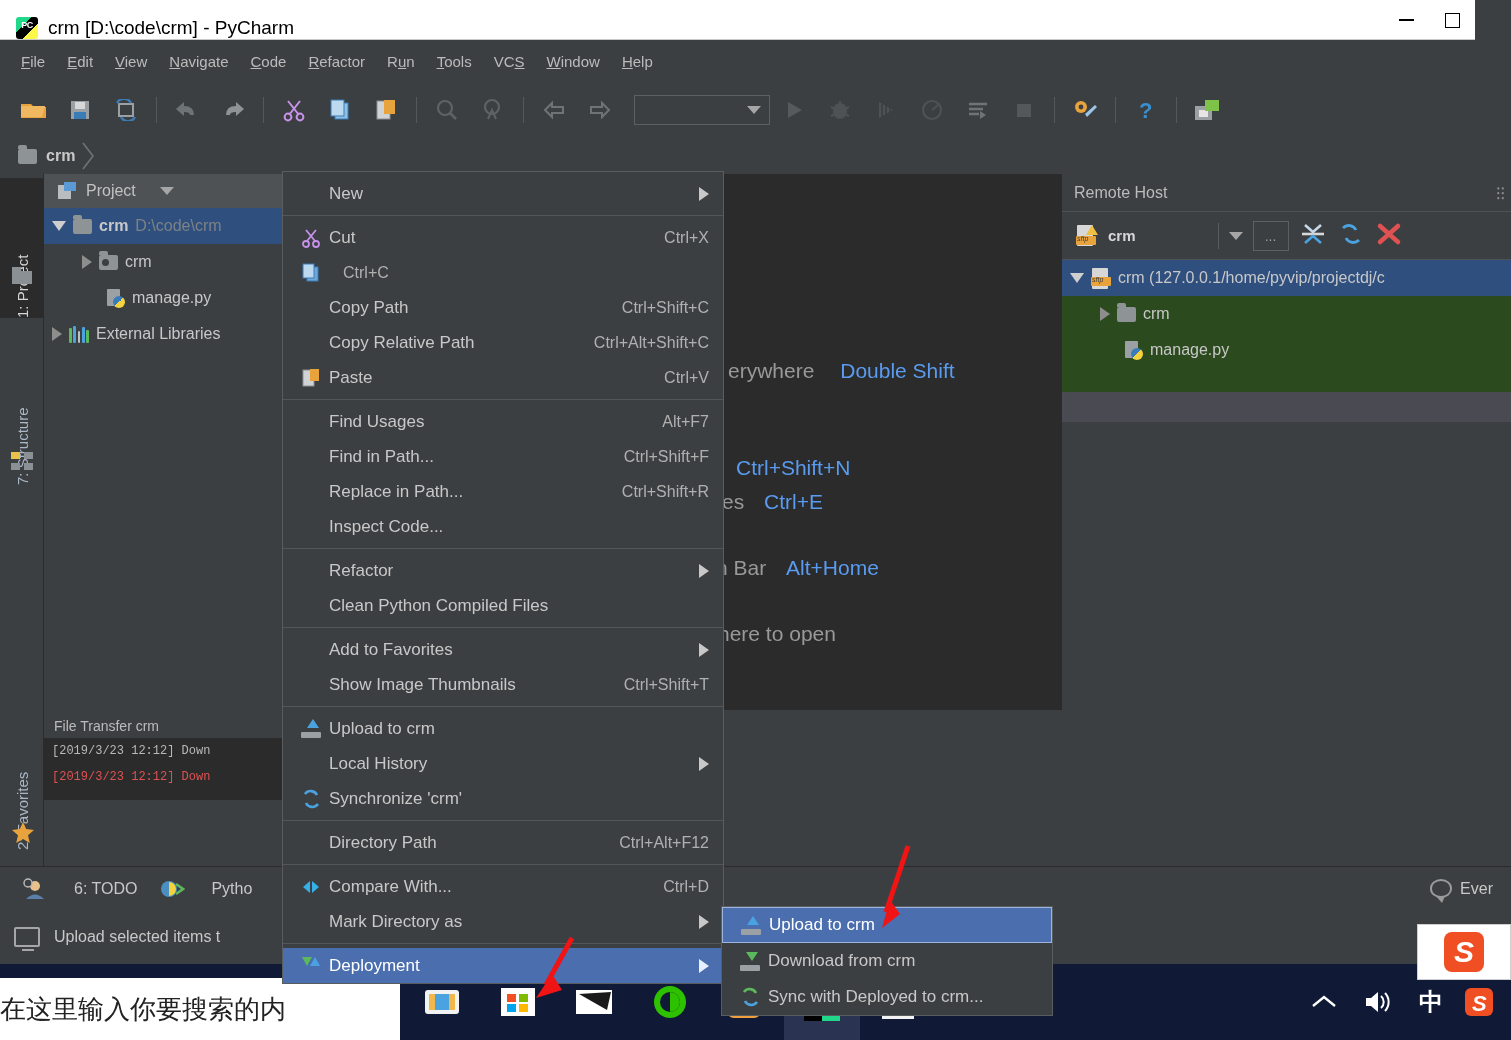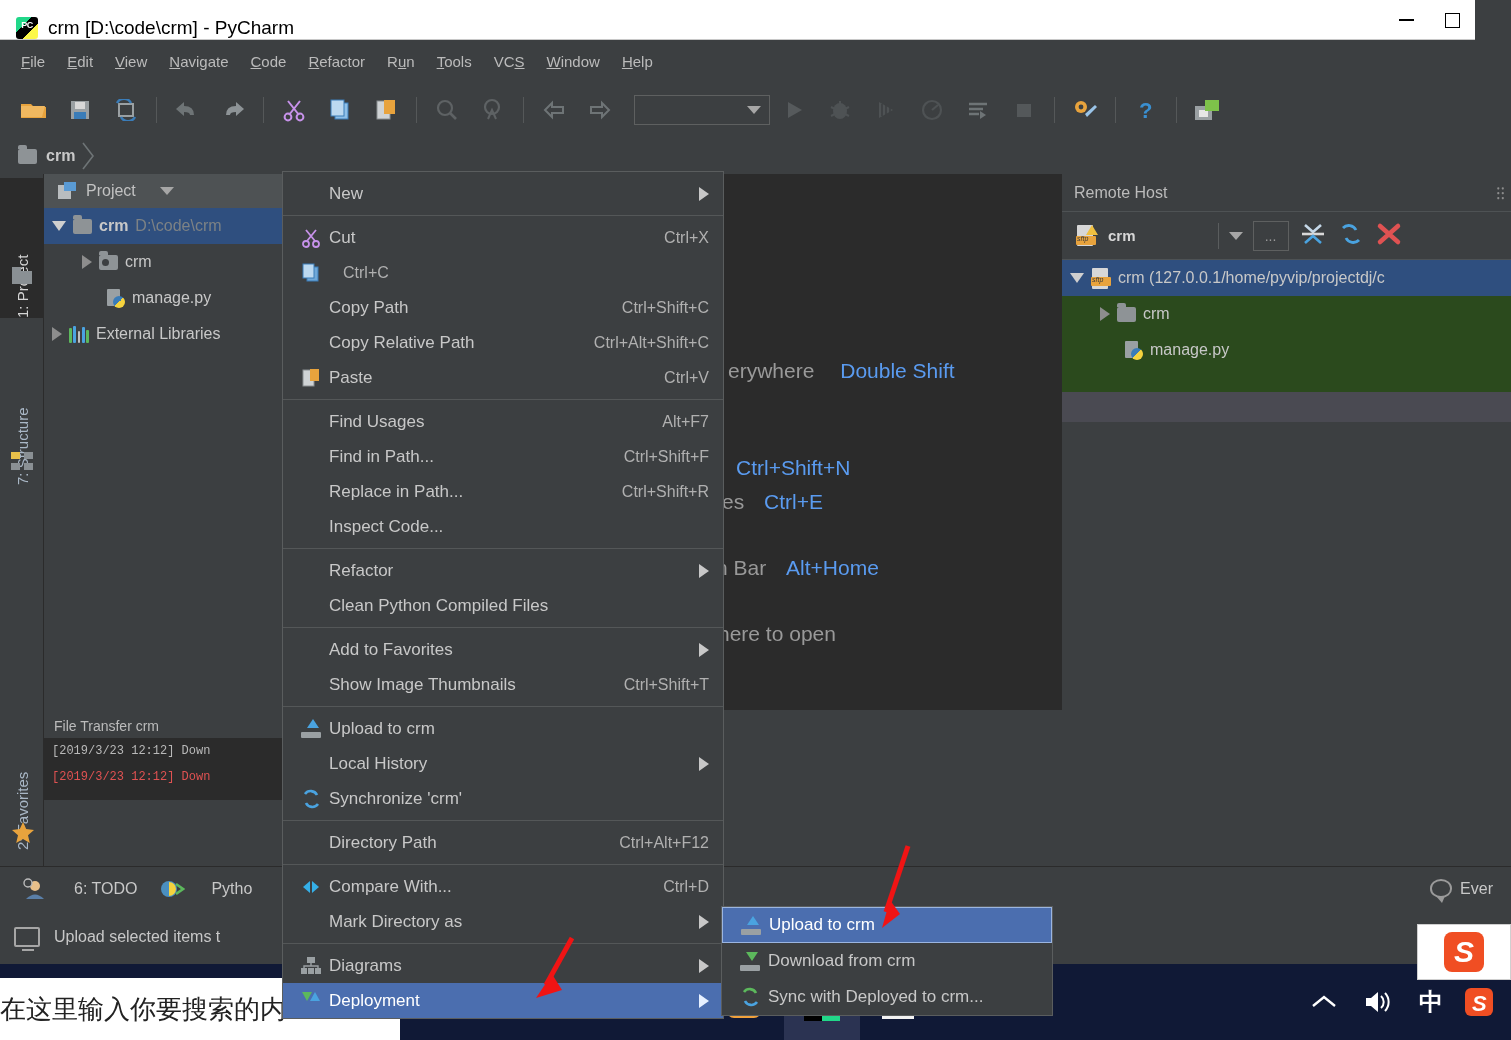--- a/index.html
+++ b/index.html
@@ -694,33 +694,20 @@
     <span class="lab">Compare With...</span>
     <span class="sc">Ctrl+D</span>
   </div>
   <div class="cmi">
     <span class="ic"></span>
     <span class="lab">Mark Directory as</span>
     <span class="sub"></span>
   </div>
   <div class="cmsep"></div>
 
-  <div class="cmi">
-    <span class="ic">
-      <svg width="20" height="18">
-          <rect x="6" y="0" width="8" height="6" fill="#9aa0a3"></rect>
-          <rect x="0" y="11" width="6" height="6" fill="#9aa0a3"></rect>
-          <rect x="7" y="11" width="6" height="6" fill="#9aa0a3"></rect>
-          <rect x="14" y="11" width="6" height="6" fill="#9aa0a3"></rect>
-          <path d="M10 6 V9 M3 11 V9 H17 V11" stroke="#9aa0a3" stroke-width="1.4" fill="none"></path>
-        </svg>
-    </span>
-    <span class="lab">Diagrams</span>
-    <span class="sub"></span>
-  </div>
 
   <div class="cmi hl">
     <span class="ic">
       <span class="ic-deploy">
           <i class="a"></i>
           <i class="b"></i>
         </span>
     </span>
     <span class="lab">Deployment</span>
     <span class="sub" style="border-left-color:#e6f0ff"></span>

